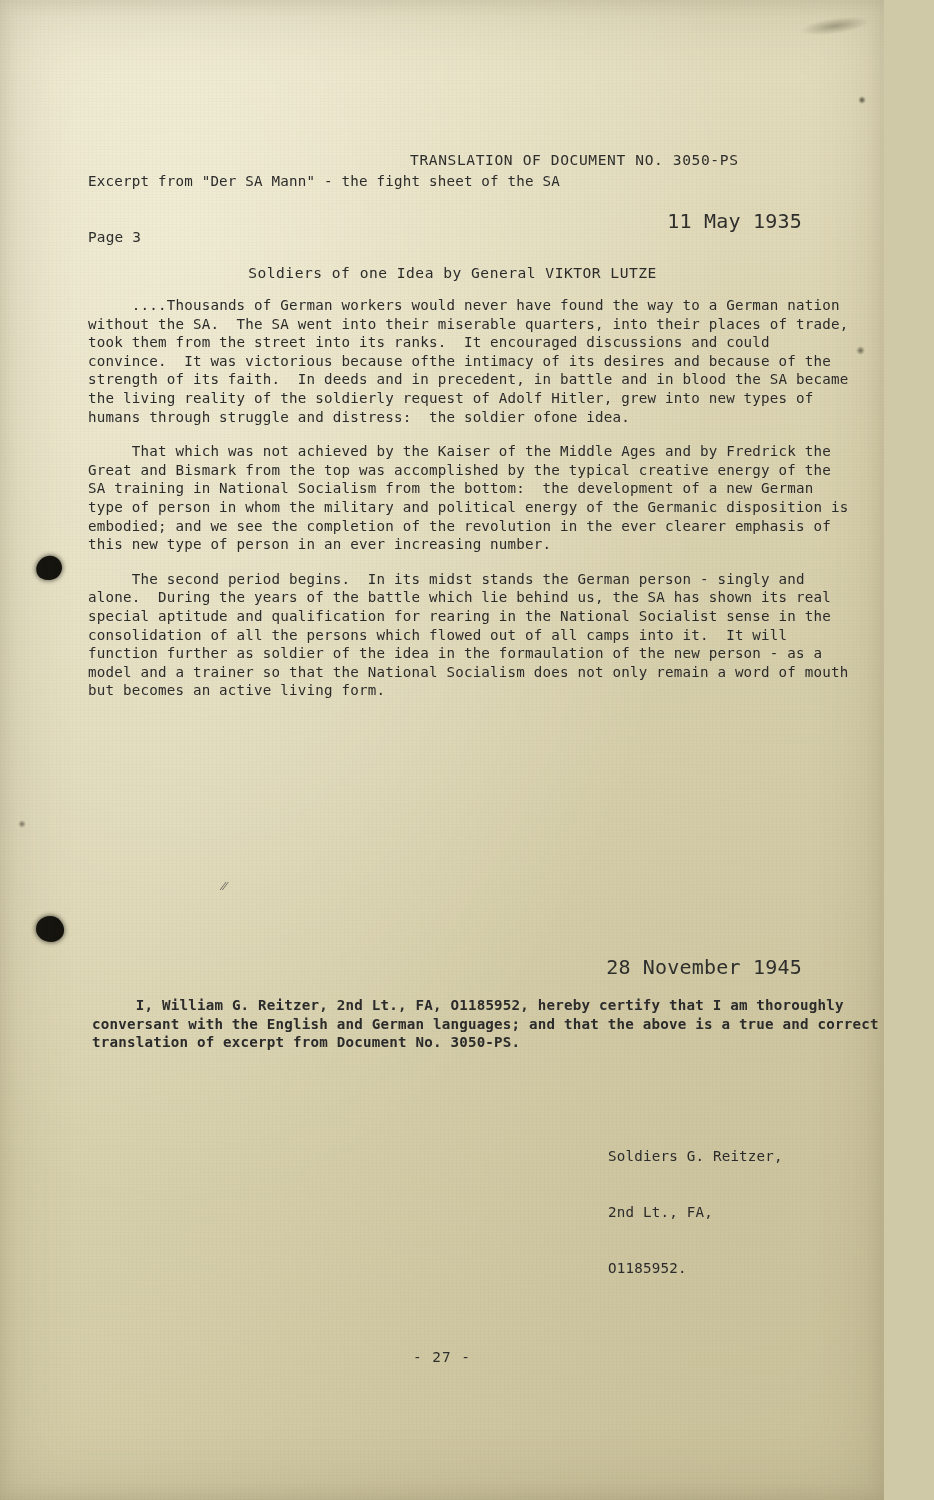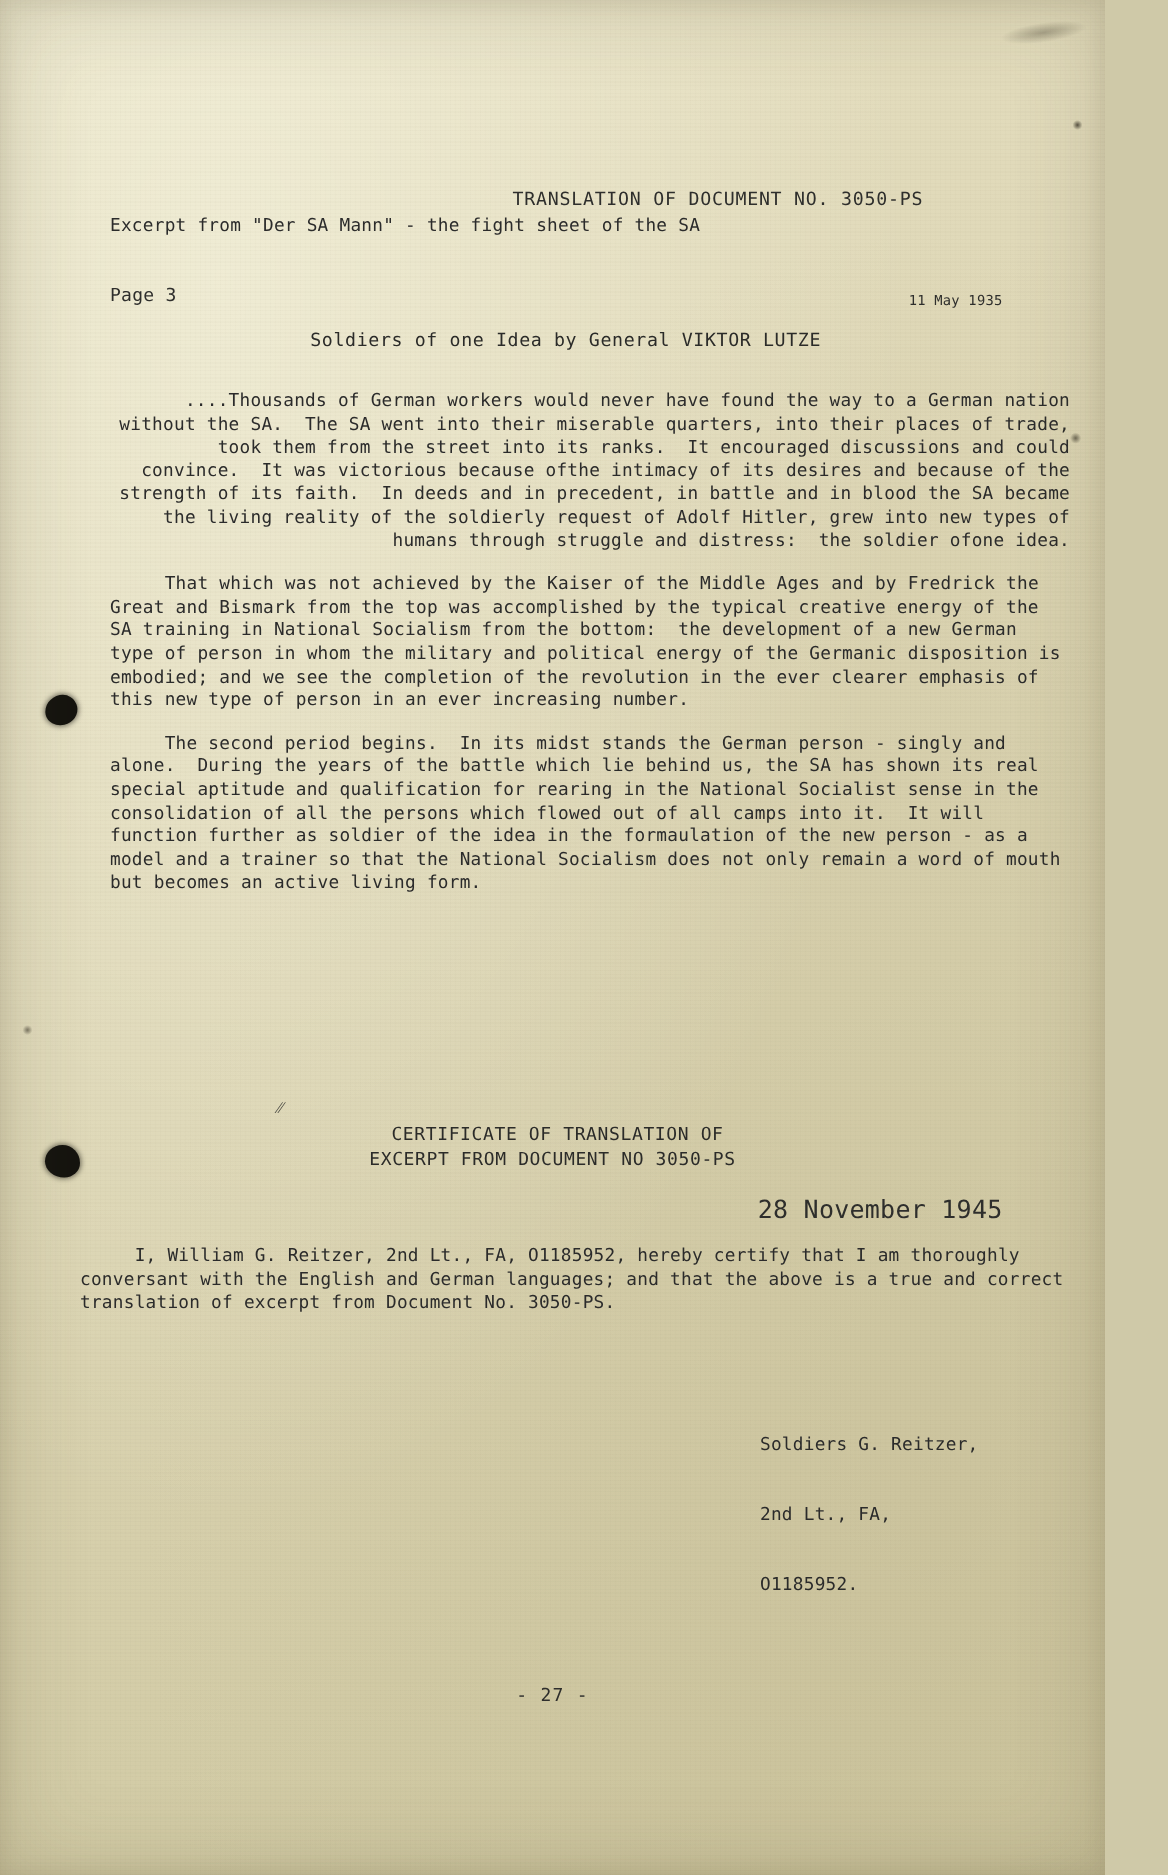--- a/index.html
+++ b/index.html
@@ -77,22 +77,22 @@
   .pageno {
     position: absolute;
     left: 88px;
     top: 228px;
     font-size: 14.4px;
     color: #2e2e2c;
   }
   .datetop {
     position: absolute;
     right: 82px;
-    top: 232px;
-    font-size: 11px;
+    top: 212px;
+    font-size: 20px;
     color: #2e2e2c;
   }
 
   .subtitle {
     position: absolute;
     left: 0;
     right: 0;
     top: 264px;
     text-align: center;
     font-size: 14.6px;
@@ -104,21 +104,21 @@
   .body {
     position: absolute;
     left: 88px;
     top: 296px;
     width: 768px;
   }
   .para {
     margin: 0 0 16px 0;
     text-indent: 0;
   }
-  .para.p-first { margin-top: 16px; text-align: right; }
+  .para.p-first { margin-top: 0; }
 
   .cert-title {
     position: absolute;
     left: 0;
     right: 0;
     top: 898px;
     text-align: center;
   }
   .cert-title .ct-l1, .cert-title .ct-l2 {
     display: block;
@@ -132,23 +132,24 @@
   .certdate {
     position: absolute;
     right: 82px;
     top: 958px;
     font-size: 20px;
     color: #2e2e2c;
   }
 
   .certbody {
     position: absolute;
-    left: 64px;
+    left: 92px;
     top: 996px;
     width: 790px;
+    font-weight: bold;
   }
 
   .sig {
     position: absolute;
     left: 608px;
     top: 1110px;
     width: 260px;
   }
   .sig span { display: block; }
 
@@ -252,24 +253,20 @@
   <div class="subtitle txt">Soldiers of one Idea by General VIKTOR LUTZE</div>
 
   <div class="body">
     <p class="txt para p-first">     ....Thousands of German workers would never have found the way to a German nation without the SA.  The SA went into their miserable quarters, into their places of trade, took them from the street into its ranks.  It encouraged discussions and could convince.  It was victorious because ofthe intimacy of its desires and because of the strength of its faith.  In deeds and in precedent, in battle and in blood the SA became the living reality of the soldierly request of Adolf Hitler, grew into new types of humans through struggle and distress:  the soldier ofone idea.</p>
     <p class="txt para">     That which was not achieved by the Kaiser of the Middle Ages and by Fredrick the Great and Bismark from the top was accomplished by the typical creative energy of the SA training in National Socialism from the bottom:  the development of a new German type of person in whom the military and political energy of the Germanic disposition is embodied; and we see the completion of the revolution in the ever clearer emphasis of this new type of person in an ever increasing number.</p>
     <p class="txt para">     The second period begins.  In its midst stands the German person - singly and alone.  During the years of the battle which lie behind us, the SA has shown its real special aptitude and qualification for rearing in the National Socialist sense in the consolidation of all the persons which flowed out of all camps into it.  It will function further as soldier of the idea in the formaulation of the new person - as a model and a trainer so that the National Socialism does not only remain a word of mouth but becomes an active living form.</p>
   </div>
 
   <div class="pen-mark">⁄⁄</div>
 
-  <div class="cert-title">
-    <span class="ct-l1">CERTIFICATE OF TRANSLATION OF</span>
-    <span class="ct-l2">EXCERPT FROM DOCUMENT NO 3050-PS</span>
-  </div>
 
   <div class="certdate txt">28 November 1945</div>
 
   <div class="certbody txt">     I, William G. Reitzer, 2nd Lt., FA, O1185952, hereby certify that I am thoroughly conversant with the English and German languages; and that the above is a true and correct translation of excerpt from Document No. 3050-PS.</div>
 
   <div class="sig txt">
     <span>Soldiers G. Reitzer,</span>
     <span>2nd Lt., FA,</span>
     <span>O1185952.</span>
   </div>

